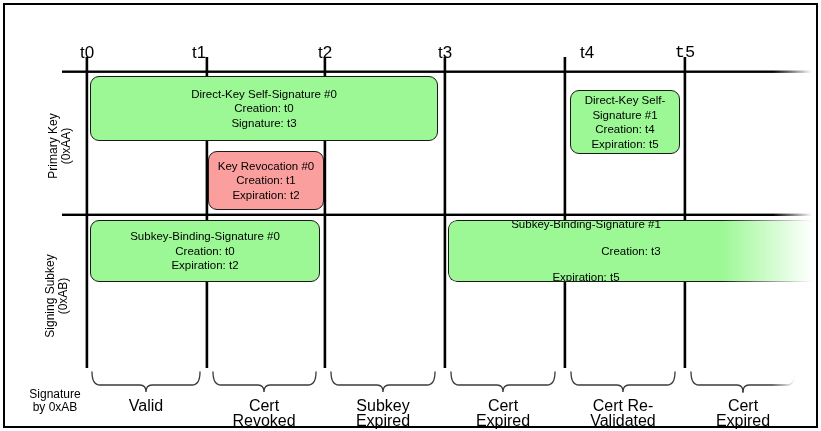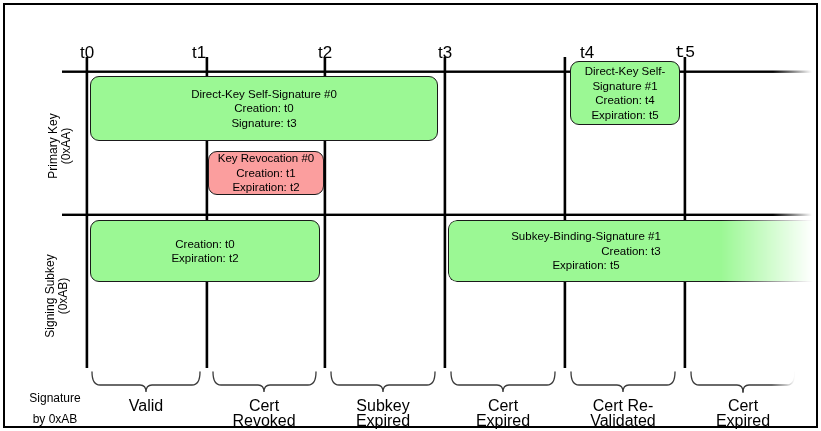--- a/index.html
+++ b/index.html
@@ -67,39 +67,40 @@
   }
   .sigbox .ln{display:block;}
   .sigbox.green{background:#9bf894;}
   .sigbox.red{background:#fb9e9e;}
   .sigbox.fade{
     border-right:none;
     border-top-right-radius:0;
     border-bottom-right-radius:0;
     -webkit-mask-image:linear-gradient(to right, #000 0px, #000 calc(100% - 92px), rgba(0,0,0,0) 100%);
     mask-image:linear-gradient(to right, #000 0px, #000 calc(100% - 92px), rgba(0,0,0,0) 100%);
+    gap:12px;
   }
 
   
   .seg-label{
     position:absolute;
     font-size:16px;
     line-height:15px;
     color:#000;
     text-align:center;
     transform:translateX(-50%);
     white-space:pre-line;
   }
   #sig-by-label{
     position:absolute;
     left:12px;
     top:388px;
     width:86px;
     font-size:12px;
-    line-height:21px;
+    line-height:13px;
     color:#000;
     text-align:center;
     white-space:pre-line;
   }
 </style>
 </head>
 <body>
 
 <div id="page">
 
@@ -160,34 +161,35 @@
 (0xAA)</div>
   <div class="row-label" style="left:-18px; top:283px; width:150px; transform:rotate(-90deg);">Signing Subkey
 (0xAB)</div>
 
   <div class="sigbox green" style="left:90px; top:76px; width:348px; height:65px;">
     <span class="ln">Direct-Key Self-Signature #0</span>
     <span class="ln">Creation: t0</span>
     <span class="ln">Signature: t3</span>
   </div>
 
-  <div class="sigbox red" style="left:208px; top:151px; width:116px; height:44px;">
+  <div class="sigbox red" style="left:208px; top:151px; width:116px; height:59px;">
     <span class="ln">Key Revocation #0</span>
     <span class="ln">Creation: t1</span>
     <span class="ln">Expiration: t2</span>
   </div>
 
-  <div class="sigbox green" style="left:570px; top:61px; width:110px; height:64px;">
+  <div class="sigbox green" style="left:570px; top:90px; width:110px; height:64px;">
     <span class="ln">Direct-Key Self-</span>
     <span class="ln">Signature #1</span>
     <span class="ln">Creation: t4</span>
     <span class="ln">Expiration: t5</span>
   </div>
 
   <div class="sigbox green" style="left:90px; top:220px; width:230px; height:62px;">
+    <span class="ln">Subkey-Binding-Signature #0</span>
     <span class="ln">Creation: t0</span>
     <span class="ln">Expiration: t2</span>
   </div>
 
   <div class="sigbox green fade" style="left:448px; top:220px; width:365px; height:62px;">
     <span class="ln" style="margin-right:90px;">Subkey-Binding-Signature #1</span>
     <span class="ln" style="">Creation: t3</span>
     <span class="ln" style="margin-right:90px;">Expiration: t5</span>
   </div>
 

